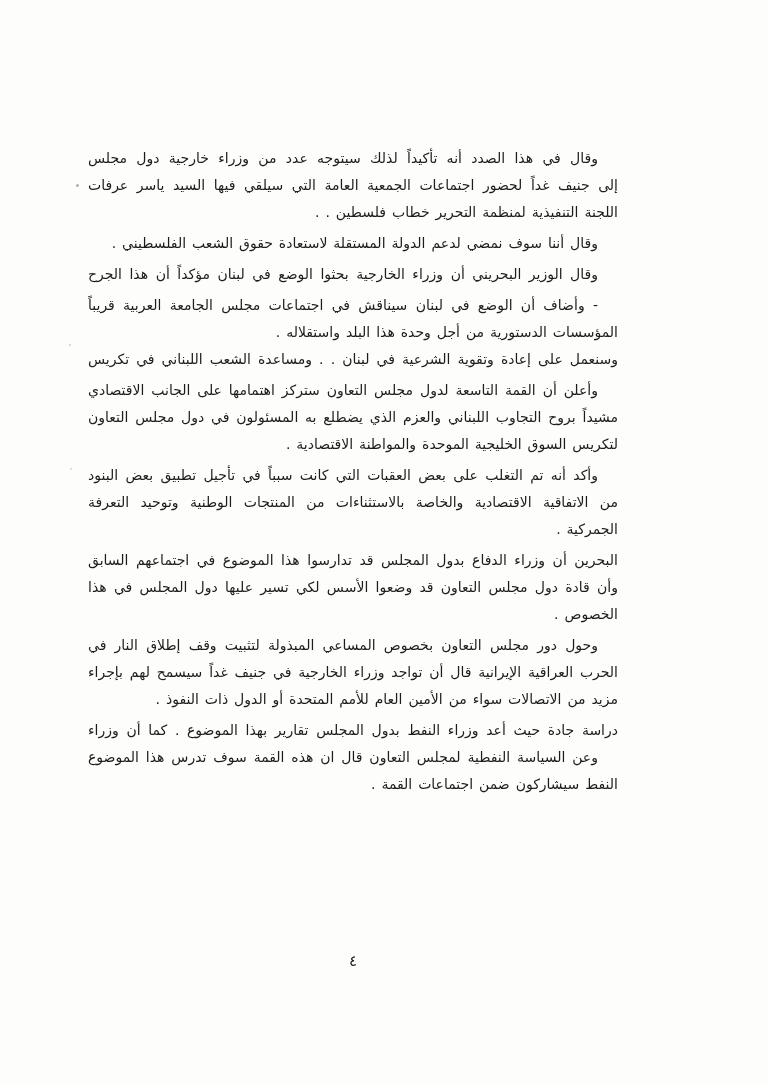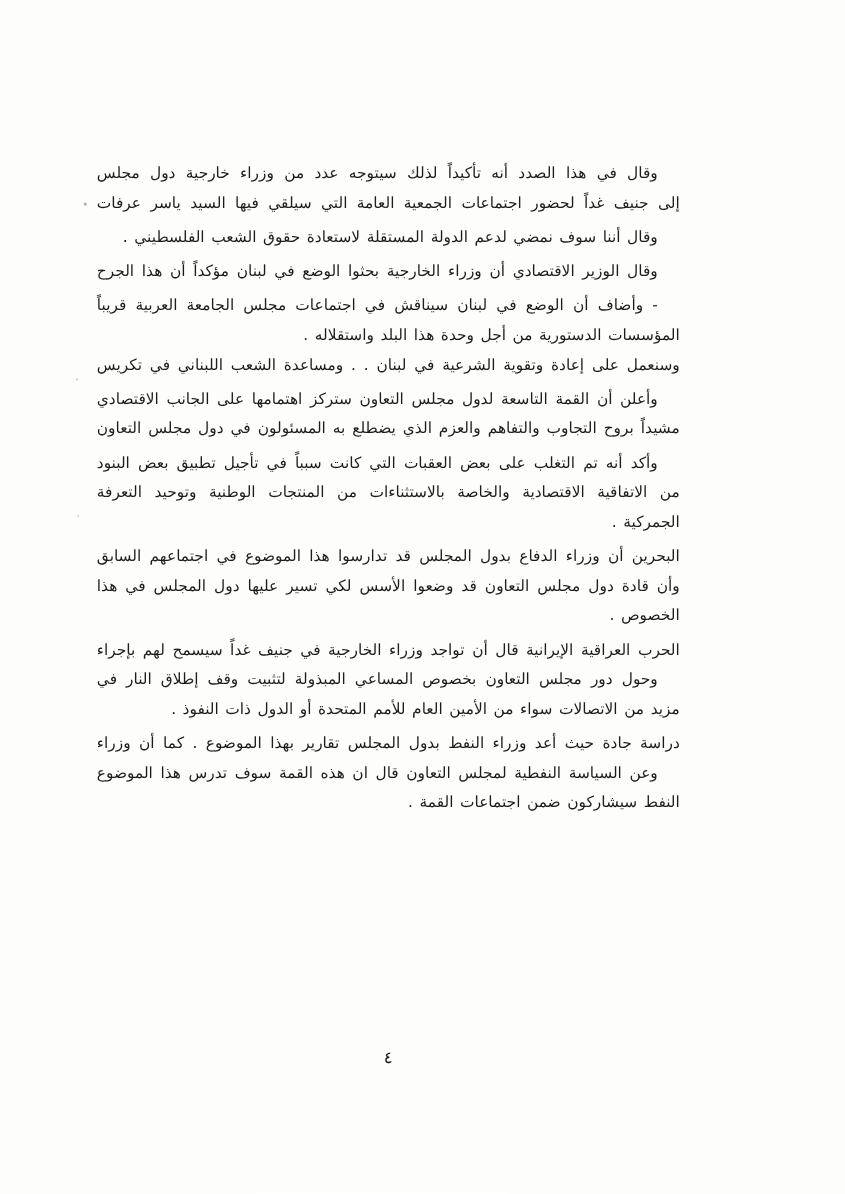--- a/index.html
+++ b/index.html
@@ -66,49 +66,51 @@
   .speck.s3 { left: 70px;  top: 468px; width: 2px; height: 2px; opacity: 0.35; }
 </style>
 </head>
 <body>
 
 <div class="page">
   <div class="textblock">
       <div class="para">
         <div class="line first">وقال في هذا الصدد أنه تأكيداً لذلك سيتوجه عدد من وزراء خارجية دول مجلس التعاون</div>
         <div class="line">إلى جنيف غداً لحضور اجتماعات الجمعية العامة التي سيلقي فيها السيد ياسر عرفات رئيس</div>
+        <div class="line endline">اللجنة التنفيذية لمنظمة التحرير خطاب فلسطين . .</div>
       </div>
       <div class="para">
         <div class="line first endline">وقال أننا سوف نمضي لدعم الدولة المستقلة لاستعادة حقوق الشعب الفلسطيني .</div>
       </div>
       <div class="para">
-        <div class="line first">وقال الوزير الاقتصادي أن وزراء الخارجية بحثوا الوضع في لبنان مؤكداً أن هذا الجرح</div>
+        <div class="line first">وقال الوزير البحريني أن وزراء الخارجية بحثوا الوضع في لبنان مؤكداً أن هذا الجرح</div>
       </div>
       <div class="para">
         <div class="line first">- وأضاف أن الوضع في لبنان سيناقش في اجتماعات مجلس الجامعة العربية قريباً</div>
         <div class="line endline">المؤسسات الدستورية من أجل وحدة هذا البلد واستقلاله .</div>
         <div class="line">وسنعمل على إعادة وتقوية الشرعية في لبنان . . ومساعدة الشعب اللبناني في تكريس</div>
       </div>
       <div class="para">
         <div class="line first">وأعلن أن القمة التاسعة لدول مجلس التعاون ستركز اهتمامها على الجانب الاقتصادي</div>
-        <div class="line">مشيداً بروح التجاوب والتفاهم والعزم الذي يضطلع به المسئولون في دول مجلس التعاون</div>
+        <div class="line">مشيداً بروح التجاوب اللبناني والعزم الذي يضطلع به المسئولون في دول مجلس التعاون</div>
+        <div class="line endline">لتكريس السوق الخليجية الموحدة والمواطنة الاقتصادية .</div>
       </div>
       <div class="para">
         <div class="line first">وأكد أنه تم التغلب على بعض العقبات التي كانت سبباً في تأجيل تطبيق بعض البنود</div>
         <div class="line">من الاتفاقية الاقتصادية والخاصة بالاستثناءات من المنتجات الوطنية وتوحيد التعرفة</div>
         <div class="line endline">الجمركية .</div>
       </div>
       <div class="para">
         <div class="line">البحرين أن وزراء الدفاع بدول المجلس قد تدارسوا هذا الموضوع في اجتماعهم السابق</div>
         <div class="line">وأن قادة دول مجلس التعاون قد وضعوا الأسس لكي تسير عليها دول المجلس في هذا</div>
         <div class="line endline">الخصوص .</div>
       </div>
       <div class="para">
+        <div class="line first">وحول دور مجلس التعاون بخصوص المساعي المبذولة لتثبيت وقف إطلاق النار في</div>
         <div class="line">الحرب العراقية الإيرانية قال أن تواجد وزراء الخارجية في جنيف غداً سيسمح لهم بإجراء</div>
-        <div class="line first">وحول دور مجلس التعاون بخصوص المساعي المبذولة لتثبيت وقف إطلاق النار في</div>
         <div class="line endline">مزيد من الاتصالات سواء من الأمين العام للأمم المتحدة أو الدول ذات النفوذ .</div>
       </div>
       <div class="para">
         <div class="line">دراسة جادة حيث أعد وزراء النفط بدول المجلس تقارير بهذا الموضوع . كما أن وزراء</div>
         <div class="line first">وعن السياسة النفطية لمجلس التعاون قال ان هذه القمة سوف تدرس هذا الموضوع</div>
         <div class="line endline">النفط سيشاركون ضمن اجتماعات القمة .</div>
       </div>
     </div>
 
   <div class="speck s1"></div>

